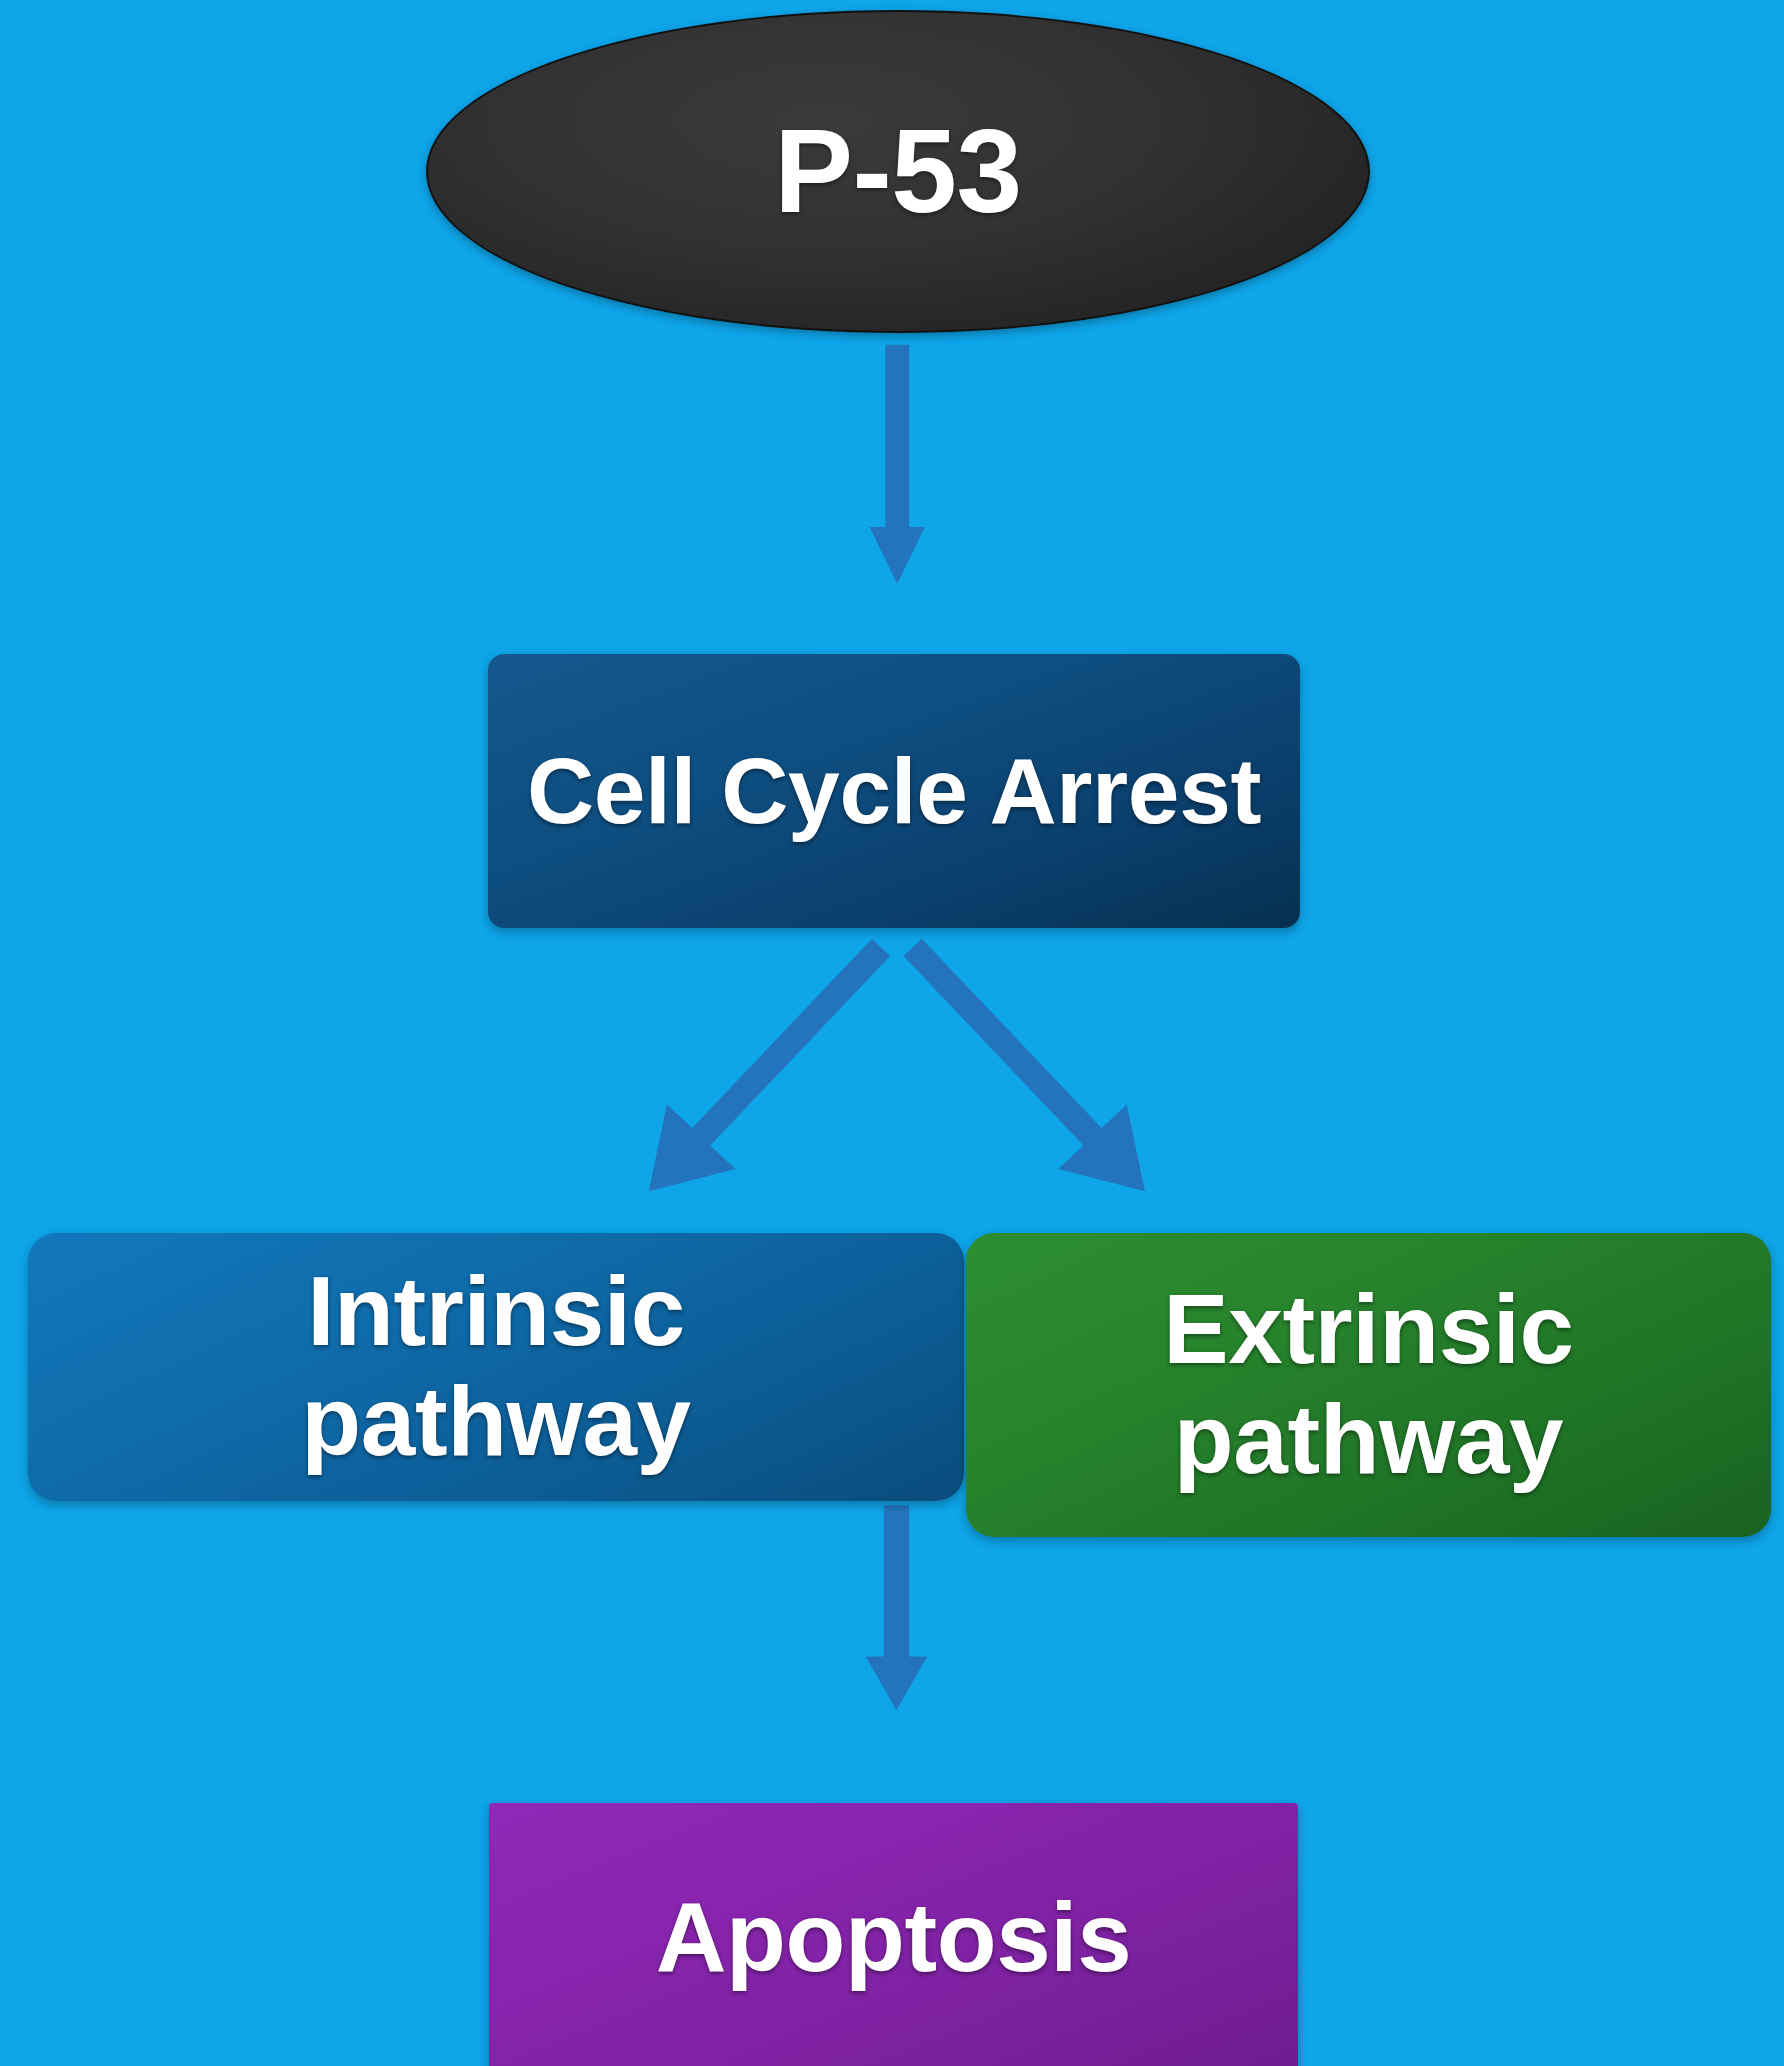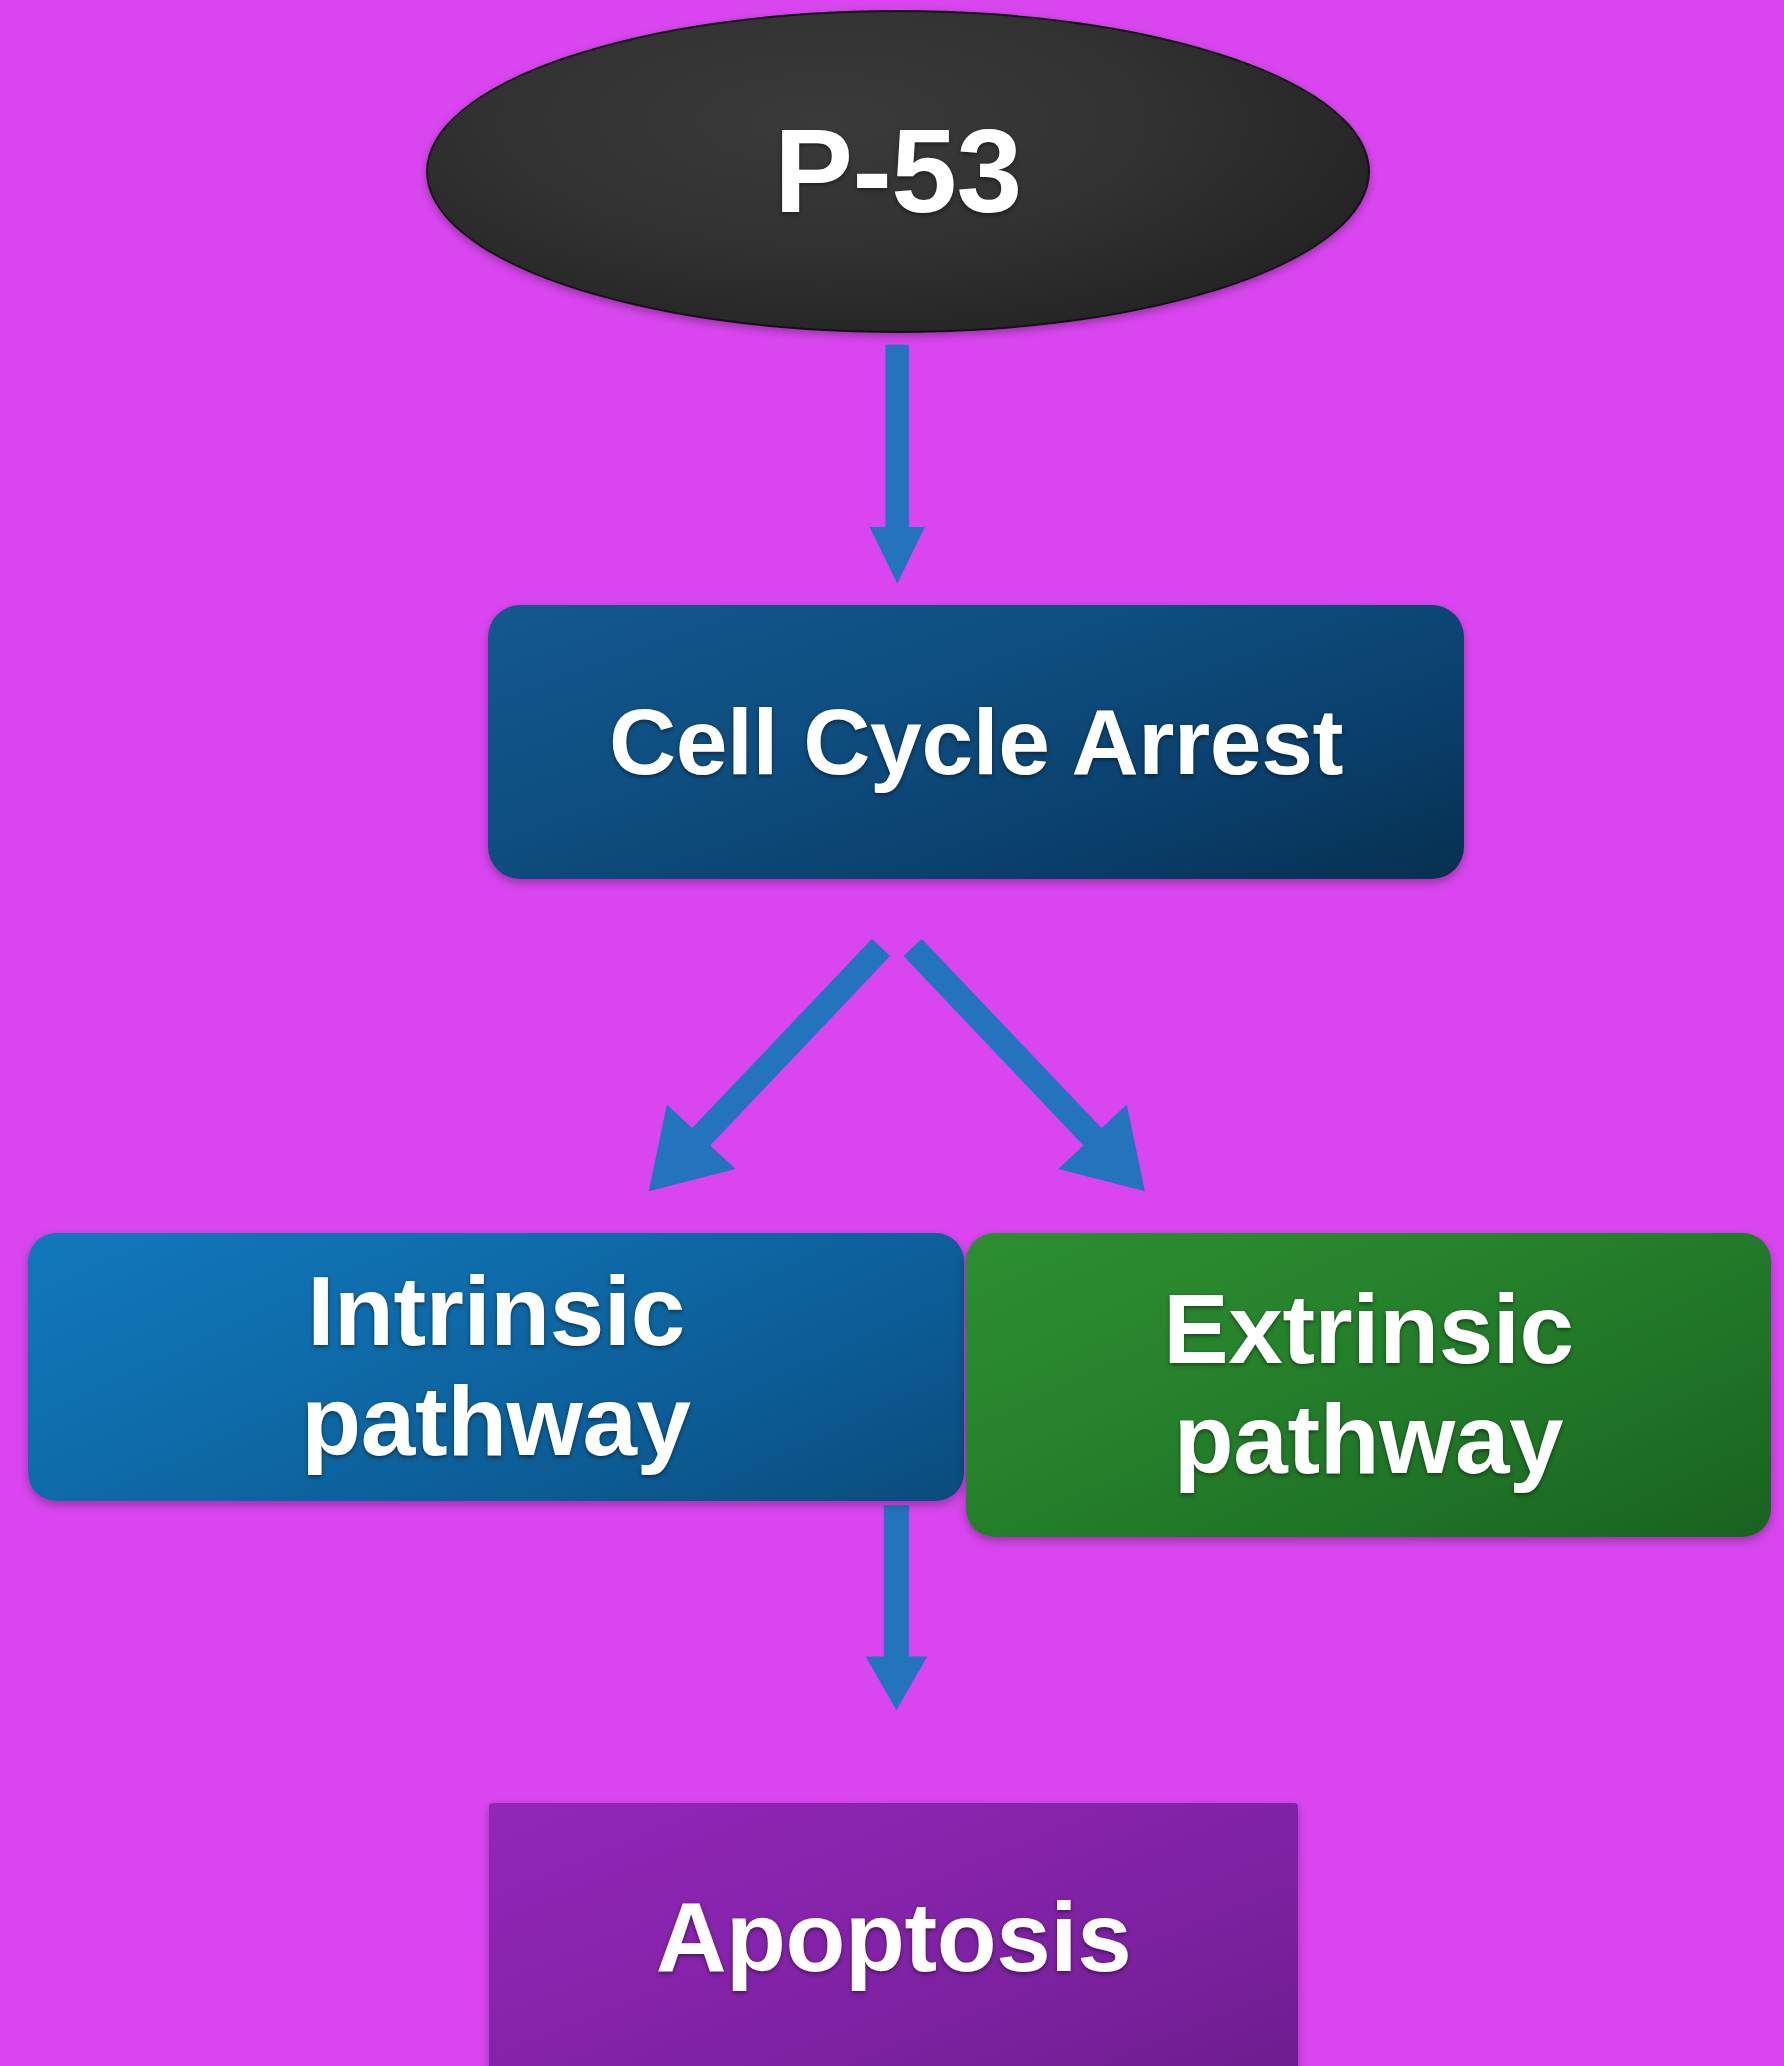--- a/index.html
+++ b/index.html
@@ -8,21 +8,21 @@
     padding: 0;
     background: #ffffff;
   }
   body {
     font-family: "Liberation Sans", sans-serif;
   }
   #canvas {
     position: relative;
     width: 1785px;
     height: 2066px;
-    background: #d946ef;
+    background: #0ea5e9;
     overflow: hidden;
   }
 
   
   .node {
     position: absolute;
     display: flex;
     align-items: center;
     justify-content: center;
     text-align: center;
@@ -44,24 +44,24 @@
     border-radius: 50% / 50%;
     background: radial-gradient(ellipse at 42% 34%, #3a3a3a 0%, #323232 42%, #242424 78%, #141414 100%);
     border: 2.4px solid #111111;
     font-size: 118px;
     box-shadow: 0 3.2px 8px rgba(0,0,0,0.30);
   }
 
   
   .node-cellcycle {
     left: 488px;
-    top: 605px;
-    width: 976px;
+    top: 654px;
+    width: 812px;
     height: 274px;
-    border-radius: 32px;
+    border-radius: 16px;
     background: linear-gradient(160deg, #14588f 0%, #0e4e80 38%, #0a3f6c 72%, #06304f 100%);
     font-size: 93px;
     box-shadow: 0 4px 9.5px rgba(0,0,0,0.28);
   }
 
   
   .node-intrinsic {
     left: 28px;
     top: 1233px;
     width: 936px;

